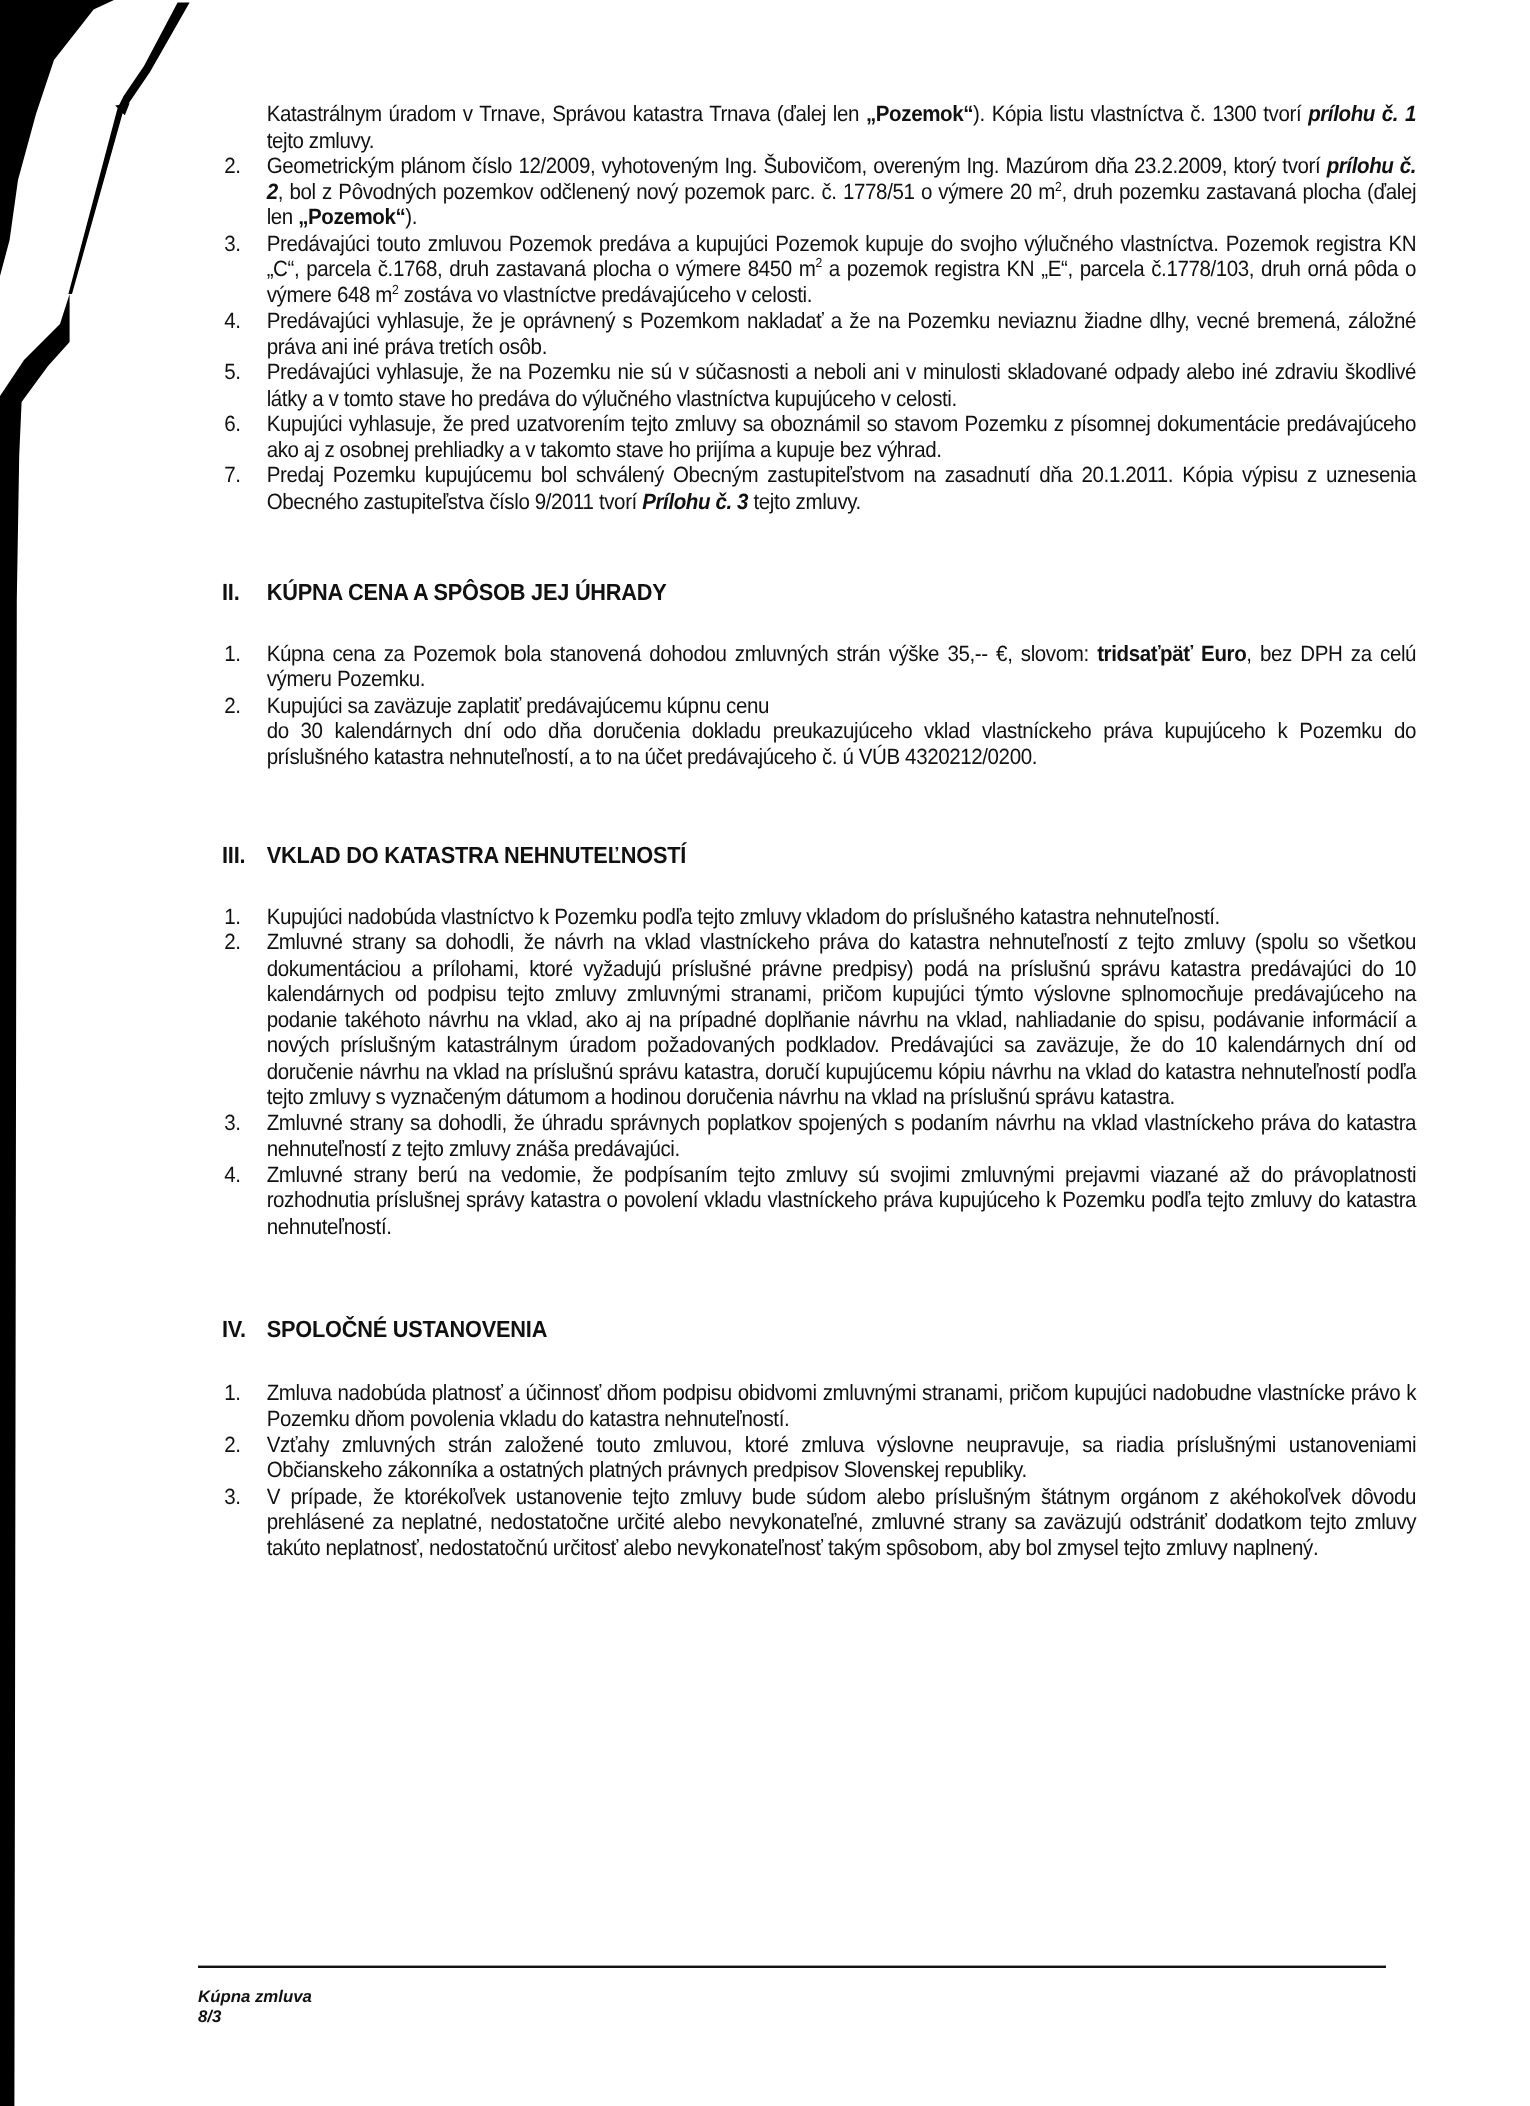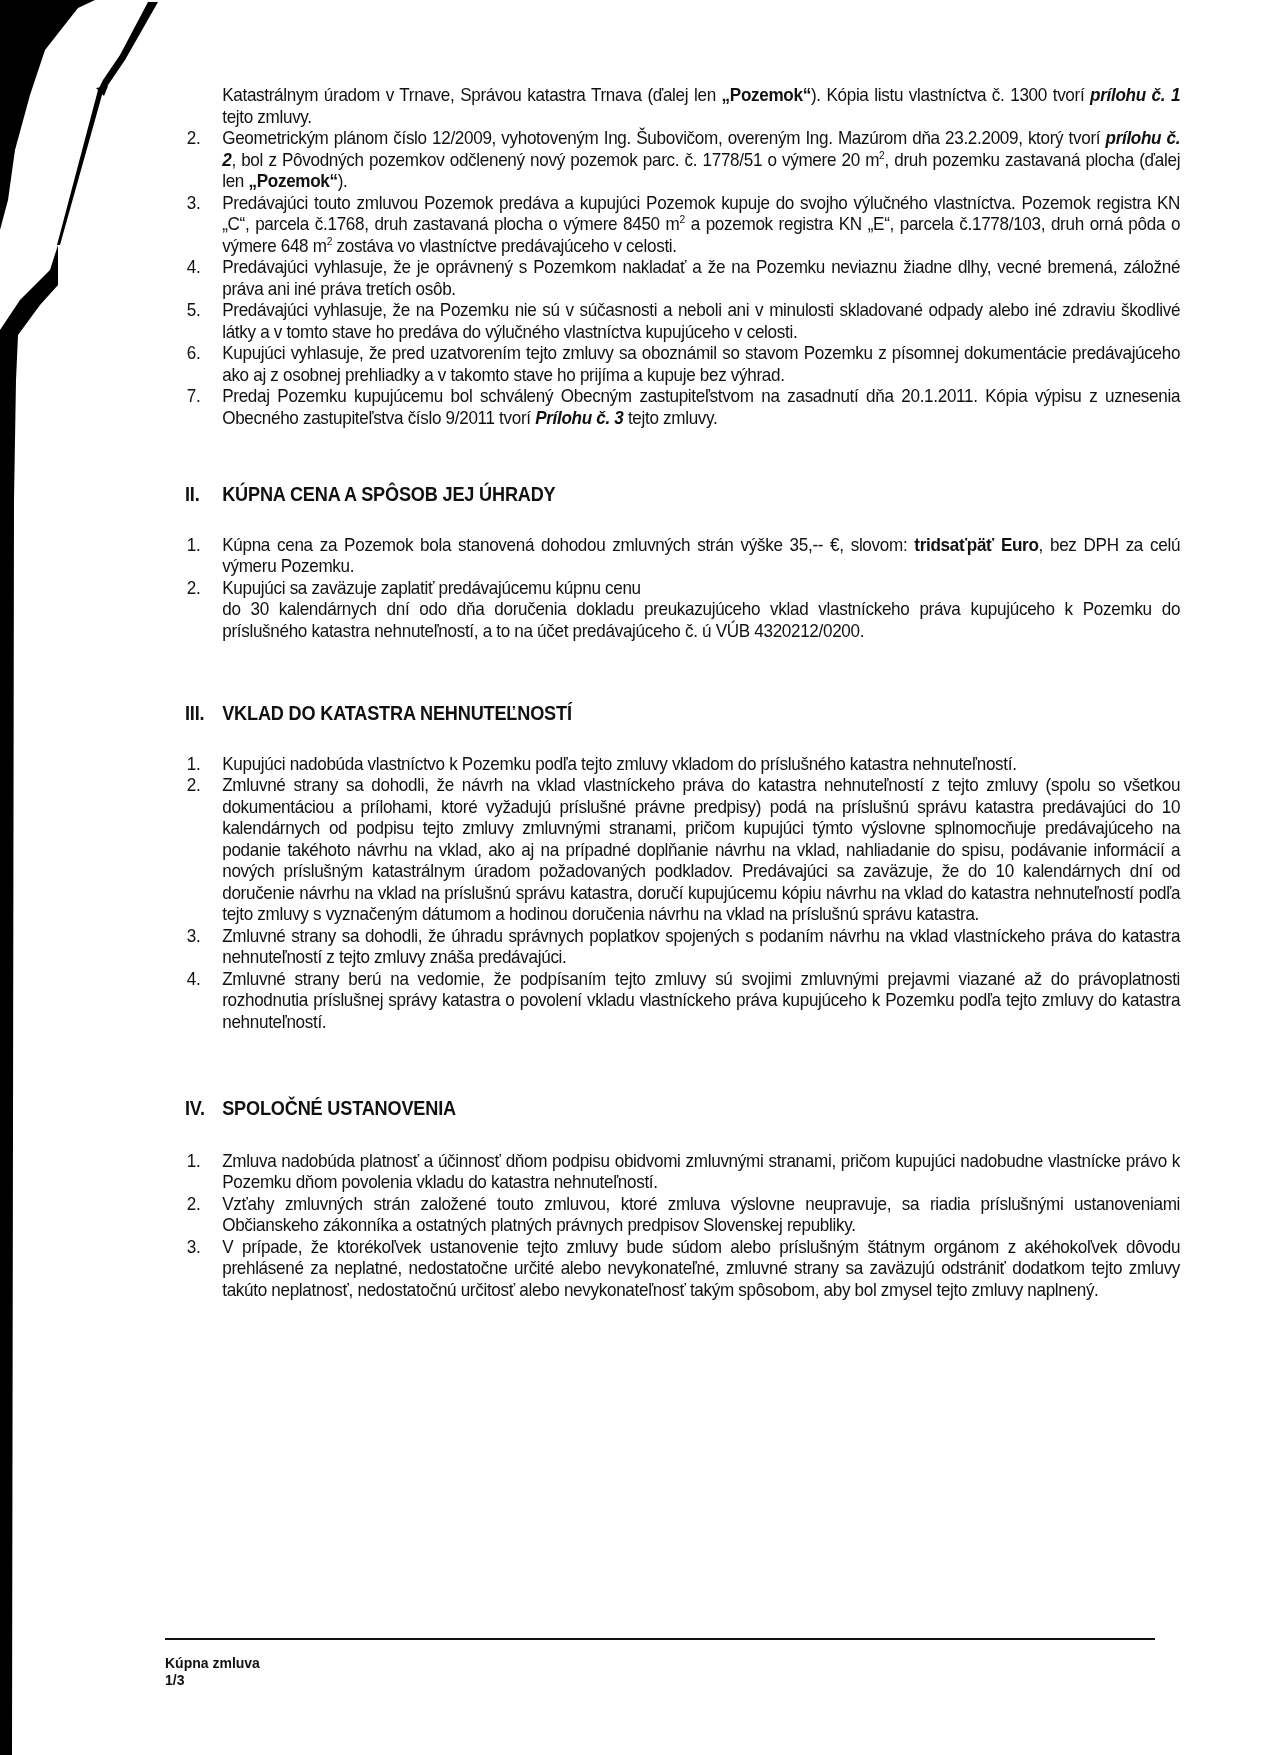--- a/index.html
+++ b/index.html
@@ -16,21 +16,21 @@
     .num { position: absolute; left: 2px; top: 0; }
     .cont { padding-left: 40px; text-align: justify; }
     .heading { font-weight: bold; font-size: 19.5px; margin: 0; display: flex; gap: 18px; letter-spacing: -0.2px; }
     .heading .roman { width: 22px; }
     .sec-ii { margin-top: 56px; margin-bottom: 28px; }
     .sec-iii { margin-top: 62px; margin-bottom: 28px; }
     .sec-iv { margin-top: 66px; margin-bottom: 30px; }
     b { font-weight: bold; }
     .bi { font-weight: bold; font-style: italic; }
     .footer-rule { position: absolute; left: 165px; top: 1638px; width: 990px; height: 0; border-top: 2px solid #111; }
-    .footer { position: absolute; left: 165px; top: 1655px; font-family: "Liberation Sans", sans-serif; font-weight: bold; font-size: 14px; line-height: 17px; }
+    .footer { position: absolute; left: 165px; top: 1655px; font-family: "Liberation Sans", sans-serif; font-weight: bold; font-size: 14px; line-height: 17px; font-style: italic; }
     sup { font-size: 11px; line-height: 0; }
   </style>
 </head>
 <body>
 
 <svg class="scan-edge" viewBox="0 0 240 1755" preserveAspectRatio="none">
   <path d="M0 0 L95 0 L78 8 L45 50 L30 95 L15 150 L8 200 L0 230 Z" fill="#000"></path>
   <path d="M0 330 L20 300 L50 270 L58 245 L58 285 L40 305 L18 335 L16 380 L14 500 L12 1755 L0 1755 Z" fill="#000"></path>
   <path d="M148 2 L158 2 L125 60 L108 85 L102 95 L60 245 L57 245 L98 90 L103 80 L120 55 Z" fill="#000"></path>
   <path d="M96 88 L108 86 L104 96 Z" fill="#000"></path>
@@ -81,14 +81,14 @@
         <li class="item"><span class="num">2.</span><span>Vzťahy zmluvných strán založené touto zmluvou, ktoré zmluva výslovne neupravuje, sa riadia príslušnými ustanoveniami Občianskeho zákonníka a ostatných platných právnych predpisov Slovenskej republiky.</span></li>
         <li class="item"><span class="num">3.</span><span>V prípade, že ktorékoľvek ustanovenie tejto zmluvy bude súdom alebo príslušným štátnym orgánom z akéhokoľvek dôvodu prehlásené za neplatné, nedostatočne určité alebo nevykonateľné, zmluvné strany sa zaväzujú odstrániť dodatkom tejto zmluvy takúto neplatnosť, nedostatočnú určitosť alebo nevykonateľnosť takým spôsobom, aby bol zmysel tejto zmluvy naplnený.</span></li>
       </ol>
 
   </div>
 </div>
 
 <div class="footer-rule"></div>
 <div class="footer">
   <div>Kúpna zmluva</div>
-  <div>1/3</div>
+  <div>8/3</div>
 </div>
 
 </body></html>

